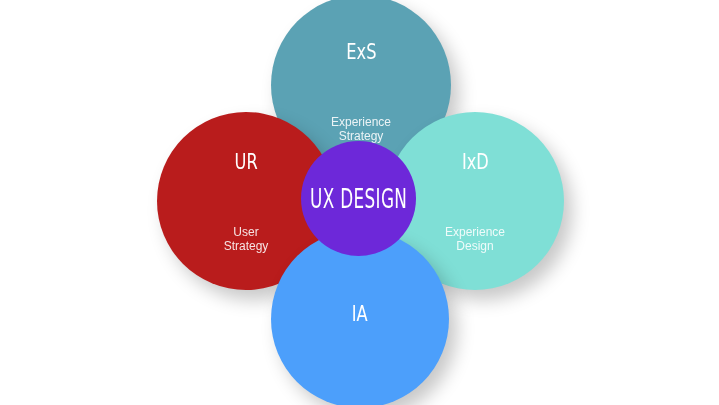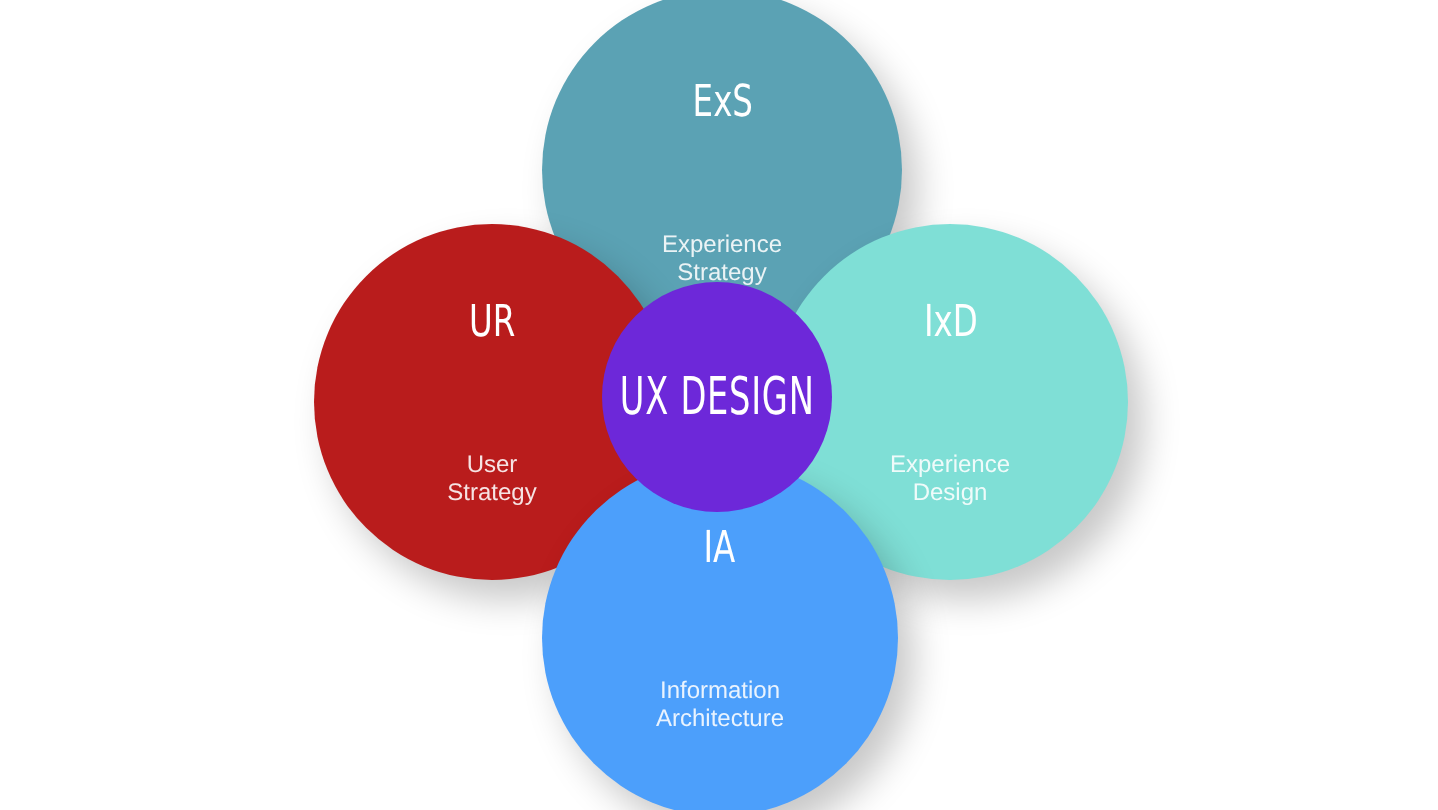--- a/index.html
+++ b/index.html
@@ -88,22 +88,20 @@
     <div class="content">
       <div class="abbr">IxD</div>
       <div class="sub">Experience
 Design</div>
     </div>
   </div>
 
   <div class="circle" id="c-ia" style="background: rgb(76, 159, 251);">
     <div class="content">
       <div class="abbr">IA</div>
-      <div class="sub">Information
-Architecture</div>
     </div>
   </div>
 
   <div class="circle" id="c-ux" style="background: #6d28d9;">
     <div class="center-label">UX DESIGN</div>
   </div>
 
 </div>
 
 </body></html>

